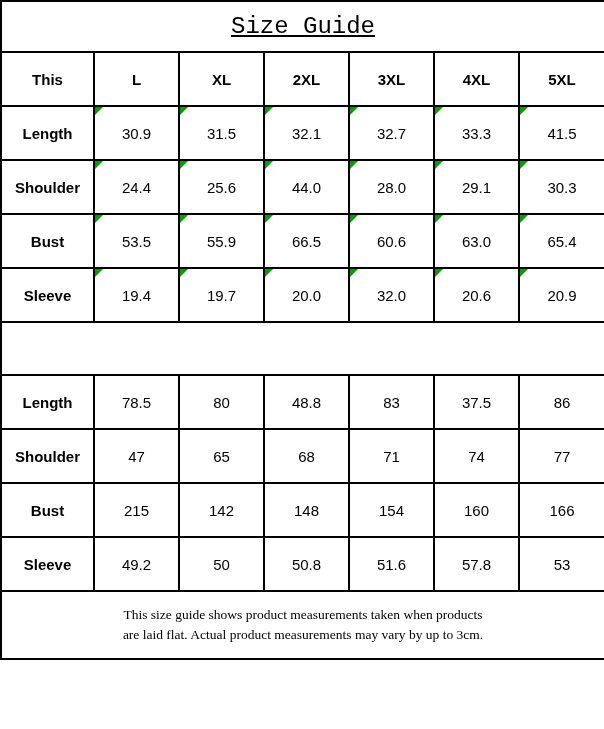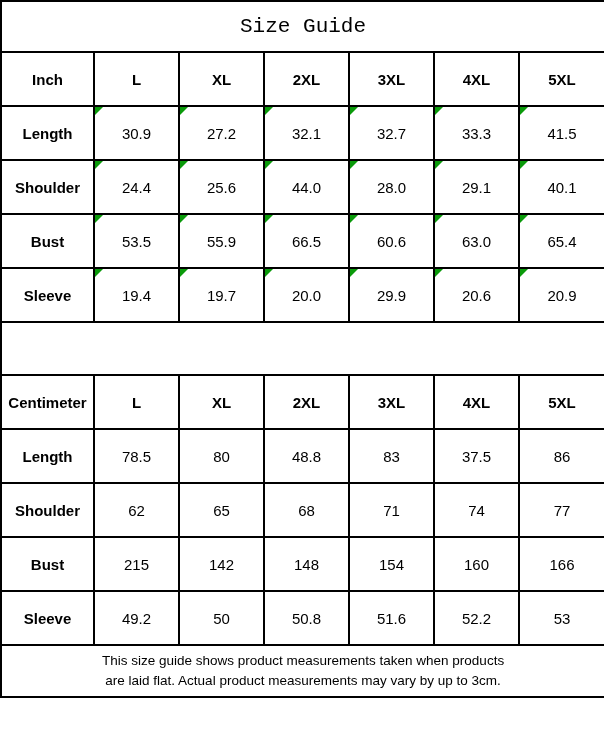--- a/index.html
+++ b/index.html
@@ -19,23 +19,24 @@
   td {
     border: 2px solid #000000;
     text-align: center;
     vertical-align: middle;
     padding: 0;
     overflow: hidden;
   }
   tr.title-row td {
     height: 51px;
     font-family: "Liberation Mono", monospace;
-    font-size: 21px;
+    font-size: 24px;
     font-weight: normal;
     letter-spacing: 0px;
+    text-decoration: underline;
   }
   tr.hdr-row td {
     height: 54px;
     font-size: 15px;
     font-weight: bold;
   }
   tr.data-row td {
     height: 54px;
     font-size: 15px;
     font-weight: normal;
@@ -46,22 +47,22 @@
     position: absolute;
     top: 0;
     left: 0;
     width: 0;
     height: 0;
     border-top: 8px solid var(--marker-green, #0a9a0a);
     border-right: 8px solid transparent;
   }
   tr.spacer-row td { height: 53px; }
   tr.footer-row td {
-    height: 52px;
-    font-family: Liberation Sans, sans-serif;
+    height: 68px;
+    font-family: Liberation Serif, serif;
     font-size: 13.5px;
     line-height: 1.5;
     margin-top: 39px;
   }
   .footer-line { display: block; white-space: nowrap; }
 </style>
 </head>
 <body>
 
 <div class="page">
@@ -75,96 +76,87 @@
         <col style="width:85px">
         <col style="width:86px">
     </colgroup>
 
     <tbody>
         <tr class="title-row">
       <td colspan="7">Size Guide</td>
     </tr>
 
     <tr class="hdr-row">
-      <td>Inch</td>
+      <td>This</td>
       <td>L</td>
       <td>XL</td>
       <td>2XL</td>
       <td>3XL</td>
       <td>4XL</td>
       <td>5XL</td>
     </tr>
 
     <tr class="data-row">
       <td class="label-cell">Length</td>
       <td class="val-cell"><span class="flag"></span><span>30.9</span></td>
-      <td class="val-cell"><span class="flag"></span><span>27.2</span></td>
+      <td class="val-cell"><span class="flag"></span><span>31.5</span></td>
       <td class="val-cell"><span class="flag"></span><span>32.1</span></td>
       <td class="val-cell"><span class="flag"></span><span>32.7</span></td>
       <td class="val-cell"><span class="flag"></span><span>33.3</span></td>
       <td class="val-cell"><span class="flag"></span><span>41.5</span></td>
     </tr>
 
     <tr class="data-row">
       <td class="label-cell">Shoulder</td>
       <td class="val-cell"><span class="flag"></span><span>24.4</span></td>
       <td class="val-cell"><span class="flag"></span><span>25.6</span></td>
       <td class="val-cell"><span class="flag"></span><span>44.0</span></td>
       <td class="val-cell"><span class="flag"></span><span>28.0</span></td>
       <td class="val-cell"><span class="flag"></span><span>29.1</span></td>
-      <td class="val-cell"><span class="flag"></span><span>40.1</span></td>
+      <td class="val-cell"><span class="flag"></span><span>30.3</span></td>
     </tr>
 
     <tr class="data-row">
       <td class="label-cell">Bust</td>
       <td class="val-cell"><span class="flag"></span><span>53.5</span></td>
       <td class="val-cell"><span class="flag"></span><span>55.9</span></td>
       <td class="val-cell"><span class="flag"></span><span>66.5</span></td>
       <td class="val-cell"><span class="flag"></span><span>60.6</span></td>
       <td class="val-cell"><span class="flag"></span><span>63.0</span></td>
       <td class="val-cell"><span class="flag"></span><span>65.4</span></td>
     </tr>
 
     <tr class="data-row">
       <td class="label-cell">Sleeve</td>
       <td class="val-cell"><span class="flag"></span><span>19.4</span></td>
       <td class="val-cell"><span class="flag"></span><span>19.7</span></td>
       <td class="val-cell"><span class="flag"></span><span>20.0</span></td>
-      <td class="val-cell"><span class="flag"></span><span>29.9</span></td>
+      <td class="val-cell"><span class="flag"></span><span>32.0</span></td>
       <td class="val-cell"><span class="flag"></span><span>20.6</span></td>
       <td class="val-cell"><span class="flag"></span><span>20.9</span></td>
     </tr>
 
     <tr class="spacer-row">
       <td colspan="7"></td>
     </tr>
 
-    <tr class="hdr-row">
-      <td>Centimeter</td>
-      <td>L</td>
-      <td>XL</td>
-      <td>2XL</td>
-      <td>3XL</td>
-      <td>4XL</td>
-      <td>5XL</td>
-    </tr>
 
     <tr class="data-row">
       <td class="label-cell">Length</td>
       <td>78.5</td>
       <td>80</td>
       <td>48.8</td>
       <td>83</td>
       <td>37.5</td>
       <td>86</td>
     </tr>
 
     <tr class="data-row">
       <td class="label-cell">Shoulder</td>
-      <td>62</td>
+      <td>47</td>
       <td>65</td>
       <td>68</td>
       <td>71</td>
       <td>74</td>
       <td>77</td>
     </tr>
 
     <tr class="data-row">
       <td class="label-cell">Bust</td>
       <td>215</td>
@@ -174,21 +166,21 @@
       <td>160</td>
       <td>166</td>
     </tr>
 
     <tr class="data-row">
       <td class="label-cell">Sleeve</td>
       <td>49.2</td>
       <td>50</td>
       <td>50.8</td>
       <td>51.6</td>
-      <td>52.2</td>
+      <td>57.8</td>
       <td>53</td>
     </tr>
 
     <tr class="footer-row">
       <td colspan="7">
         <span class="footer-line">This size guide shows product measurements taken when products</span>
         <span class="footer-line">are laid flat. Actual product measurements may vary by up to 3cm.</span>
       </td>
     </tr>
   </tbody>

